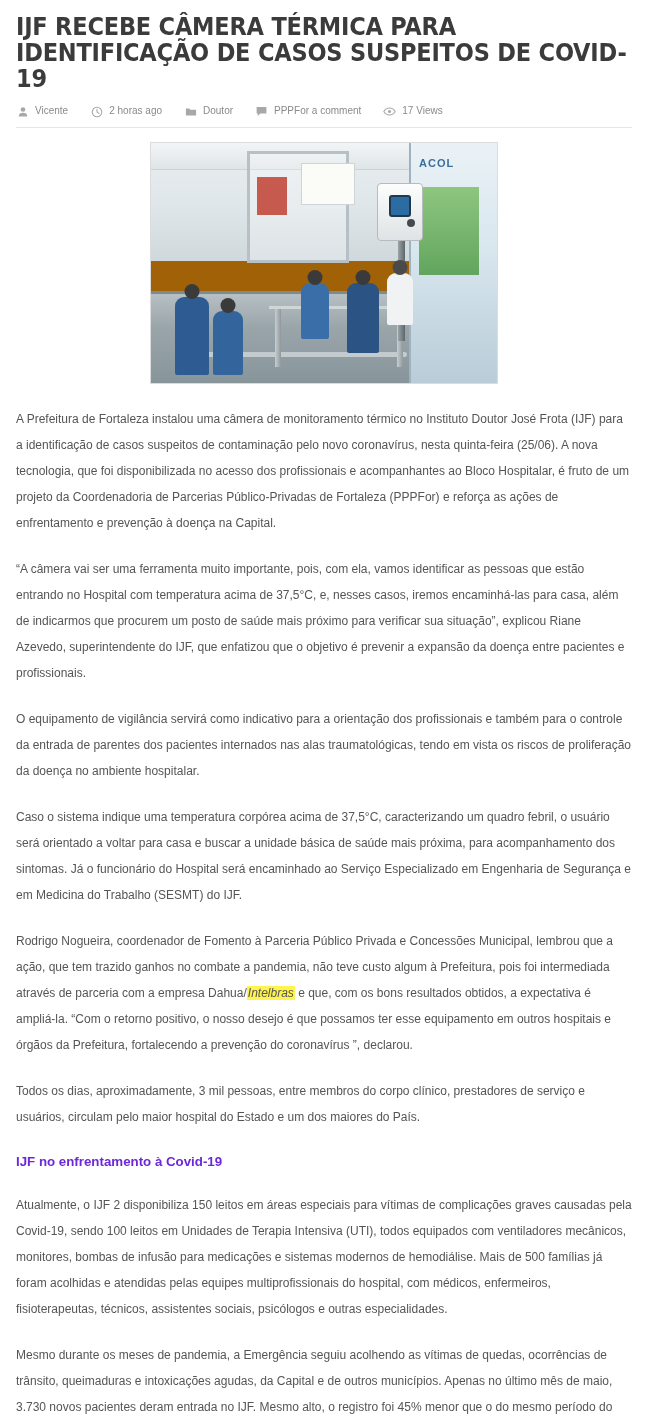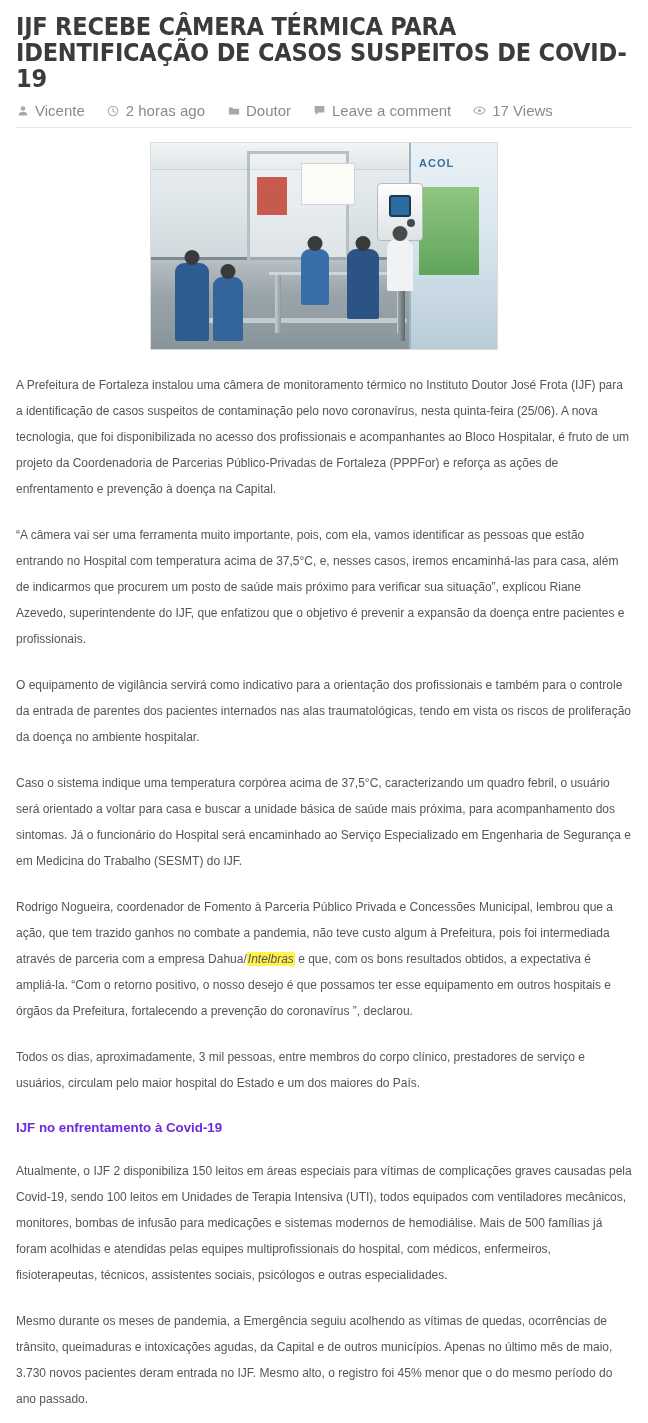--- a/index.html
+++ b/index.html
@@ -33,22 +33,22 @@
     display: flex;
     align-items: center;
     flex-wrap: wrap;
     gap: 0;
     border-bottom: 1px solid #e6e6e6;
     padding-bottom: 9px;
     margin-bottom: 14px;
   }
   .meta-item {
     display: flex;
-    align-items: flex-start;
-    font-size: 15px;
+    align-items: flex-end;
+    font-size: 10px;
     color: #8a8a8a;
     margin-right: 22px;
     line-height: 14px;
   }
   .meta-item .mi-icon {
     display: inline-flex;
     align-items: center;
     justify-content: center;
     width: 13px;
     height: 13px;
@@ -58,21 +58,21 @@
   .meta-item .mi-icon svg { display: block; }
   .meta-link { color: #8a8a8a; text-decoration: none; }
 
   .figure {
     text-align: center;
     margin: 0 0 18px 0;
   }
   .photo {
     display: inline-block;
     width: 348px;
-    height: 208px;
+    height: 242px;
     position: relative;
     overflow: hidden;
     background: #a16207;
     border: 1px solid #dcdcdc;
     box-sizing: border-box;
   }
   
   .ph-wall {
     position: absolute; left: 0; top: 0; right: 0; height: 118px;
     background: linear-gradient(180deg, #e9eef0 0%, #dfe6e9 55%, #cfd8dc 100%);
@@ -224,21 +224,21 @@
       </span>
       <a class="meta-link" href="#">Doutor</a>
     </div>
 
     <div class="meta-item">
       <span class="mi-icon">
         <svg viewBox="0 0 16 16" width="13" height="13" fill="currentColor">
             <path d="M2 2.6h12v8H6.6L3.4 13.4V10.6H2z"></path>
           </svg>
       </span>
-      <a class="meta-link" href="#">Leave a comment</a>
+      <a class="meta-link" href="#">PPPFor a comment</a>
     </div>
 
     <div class="meta-item">
       <span class="mi-icon">
         <svg viewBox="0 0 16 16" width="13" height="13" fill="none" stroke="currentColor" stroke-width="1.3">
             <path d="M1 8s2.6-4.3 7-4.3S15 8 15 8s-2.6 4.3-7 4.3S1 8 1 8z"></path>
             <circle cx="8" cy="8" r="1.9" fill="currentColor" stroke="none"></circle>
           </svg>
       </span>
       <span>17 Views</span>

